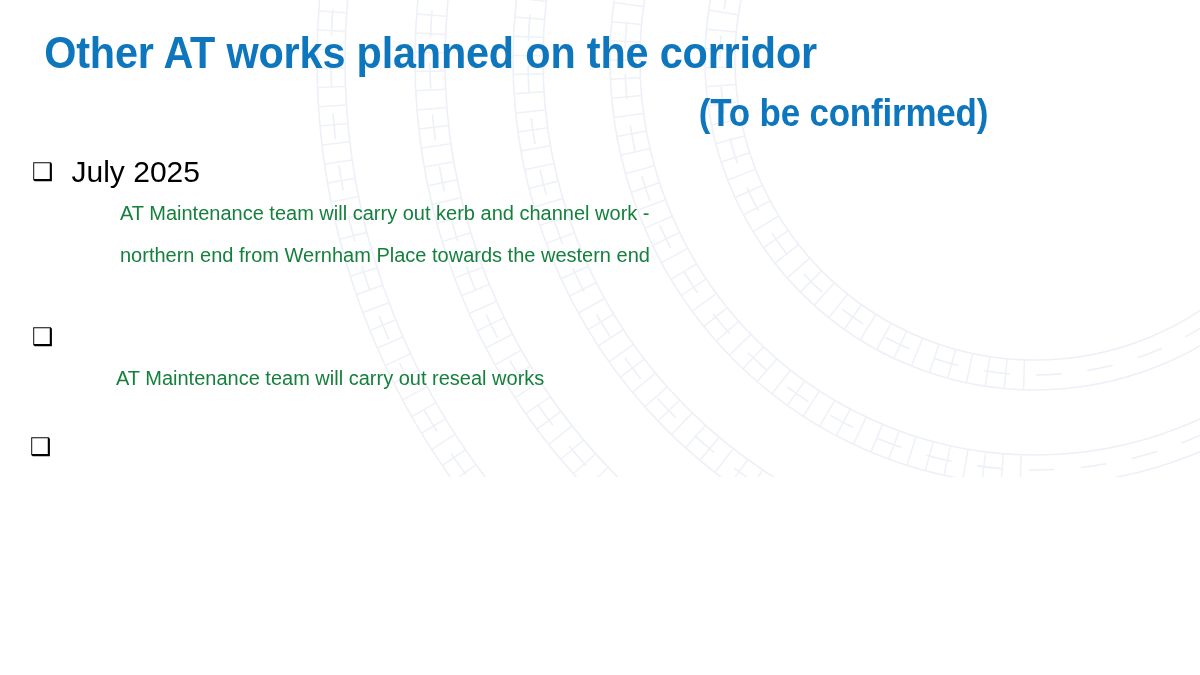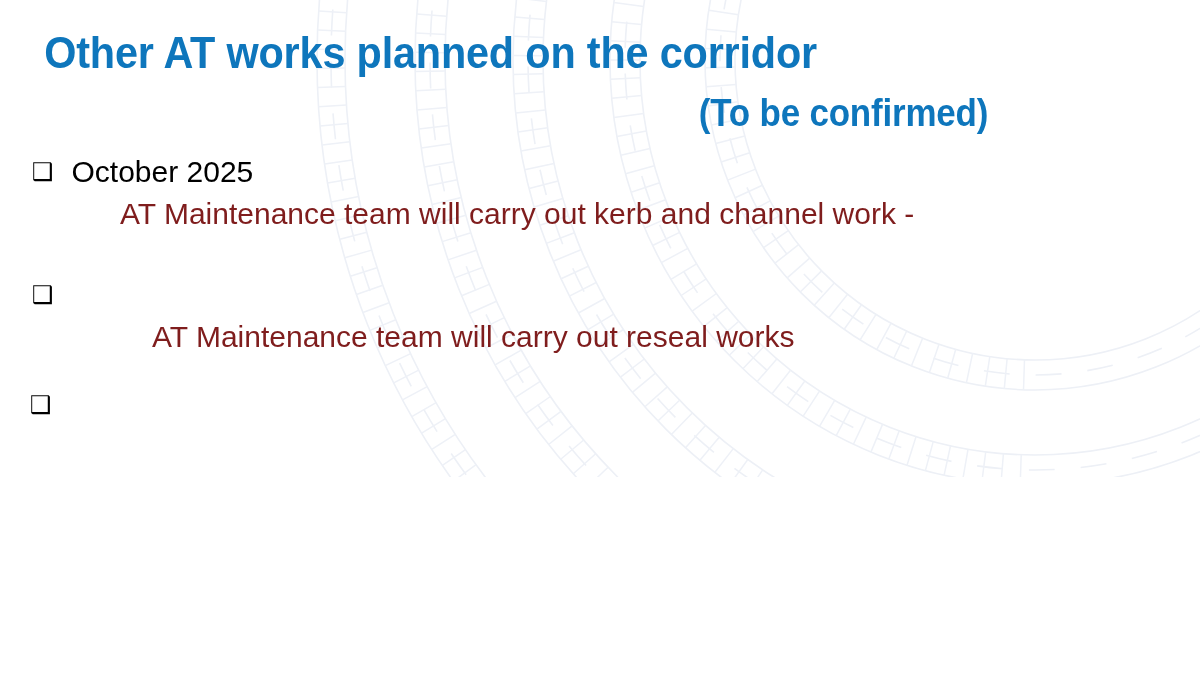--- a/index.html
+++ b/index.html
@@ -84,34 +84,34 @@
     color: #000000;
     flex: 0 0 auto;
   }
   .bullet-head-text {
     font-size: 30px;
     line-height: 40px;
     color: #000000;
     white-space: nowrap;
   }
   .bullet-sub {
-    font-size: 30px;
+    font-size: 20px;
     line-height: 41px;
-    color: #7f1d1d;
+    color: #15803d;
   }
 
   
   .g1 { margin-left: 32px; }
   .g1 .bullet-mark { margin-right: 18px; }
   .g1 .bullet-sub  { margin-left: 88px; margin-top: 1px; }
 
   
   .g2 { margin-left: 32px; margin-top: 41px; }
   .g2 .bullet-mark { margin-right: 38px; }
-  .g2 .bullet-sub  { margin-left: 120px; margin-top: 1px; }
+  .g2 .bullet-sub  { margin-left: 84px; margin-top: 1px; }
 
   
   .g3 { margin-left: 30px; margin-top: 28px; }
   .g3 .bullet-mark { margin-right: 16px; }
   .g3 .wrap-line   { margin-left: 26px; }
 
   
   .at-logo {
     position: absolute;
     left: 38px;
@@ -437,23 +437,24 @@
   <div class="title-block">
     <div class="title-line1">Other AT works planned on the corridor</div>
     <div class="title-line2">(To be confirmed)</div>
   </div>
 
   <div class="body-block">
 
     <div class="bullet-group g1">
       <div class="bullet-row">
         <span class="bullet-mark">❑</span>
-        <span class="bullet-head-text">October 2025</span>
+        <span class="bullet-head-text">July 2025</span>
       </div>
       <div class="bullet-sub">AT Maintenance team will carry out kerb and channel work -</div>
+      <div class="bullet-sub">northern end from Wernham Place towards the western end</div>
     </div>
 
     <div class="bullet-group g2">
       <div class="bullet-row">
         <span class="bullet-mark">❑</span>
       </div>
       <div class="bullet-sub">AT Maintenance team will carry out reseal works</div>
     </div>
 
     <div class="bullet-group g3">

